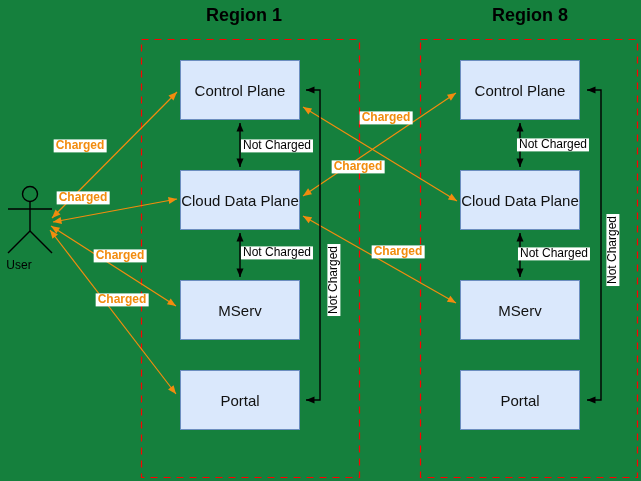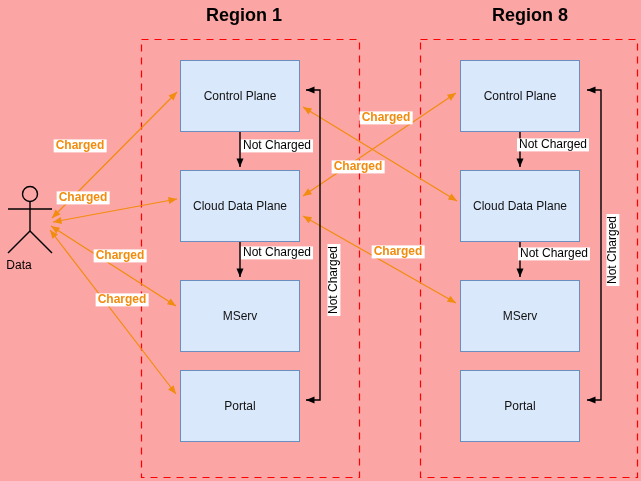--- a/index.html
+++ b/index.html
@@ -1,25 +1,25 @@
 <!DOCTYPE html>
 <html><head>
 <meta charset="utf-8">
 <style>
   html,body { margin:0; padding:0; background:#ffffff; }
   .stage {
-    position:relative; width:641px; height:481px; background:#fca5a5;
+    position:relative; width:641px; height:481px; background:#15803d;
     font-family:"Liberation Sans", sans-serif; overflow:hidden;
   }
   .stage svg { position:absolute; left:0; top:0; }
   .node {
-    position:absolute; width:120px; height:72px; box-sizing:border-box;
+    position:absolute; width:120px; height:60px; box-sizing:border-box;
     background:#dae8fc; border:1px solid #6c8ebf;
     display:flex; align-items:center; justify-content:center;
-    font-size:12px; color:#111; text-align:center;
+    font-size:15px; color:#111; text-align:center;
   }
   .region-title {
     position:absolute; transform:translate(-50%,-50%);
     font-size:18px; font-weight:bold; color:#000; white-space:nowrap;
   }
   .lbl {
     position:absolute; transform:translate(-50%,-50%);
     font-size:12px; white-space:nowrap; background:#ffffff; padding:0 2px;
     line-height:1.1;
   }
@@ -93,21 +93,21 @@
   <div class="node" style="left:180px; top:60px;">Control Plane</div>
   <div class="node" style="left:180px; top:170px;">Cloud Data Plane</div>
   <div class="node" style="left:180px; top:280px;">MServ</div>
   <div class="node" style="left:180px; top:370px;">Portal</div>
 
   <div class="node" style="left:460px; top:60px;">Control Plane</div>
   <div class="node" style="left:460px; top:170px;">Cloud Data Plane</div>
   <div class="node" style="left:460px; top:280px;">MServ</div>
   <div class="node" style="left:460px; top:370px;">Portal</div>
 
-  <div class="actor-label" style="left:19px; top:265px;">Data</div>
+  <div class="actor-label" style="left:19px; top:265px;">User</div>
 
   <div class="lbl charged" style="left:80px;  top:146px;">Charged</div>
   <div class="lbl charged" style="left:83px;  top:198px;">Charged</div>
   <div class="lbl charged" style="left:120px; top:256px;">Charged</div>
   <div class="lbl charged" style="left:122px; top:300px;">Charged</div>
 
   <div class="lbl charged" style="left:386px; top:118px;">Charged</div>
   <div class="lbl charged" style="left:358px; top:167px;">Charged</div>
   <div class="lbl charged" style="left:398px; top:252px;">Charged</div>
 

